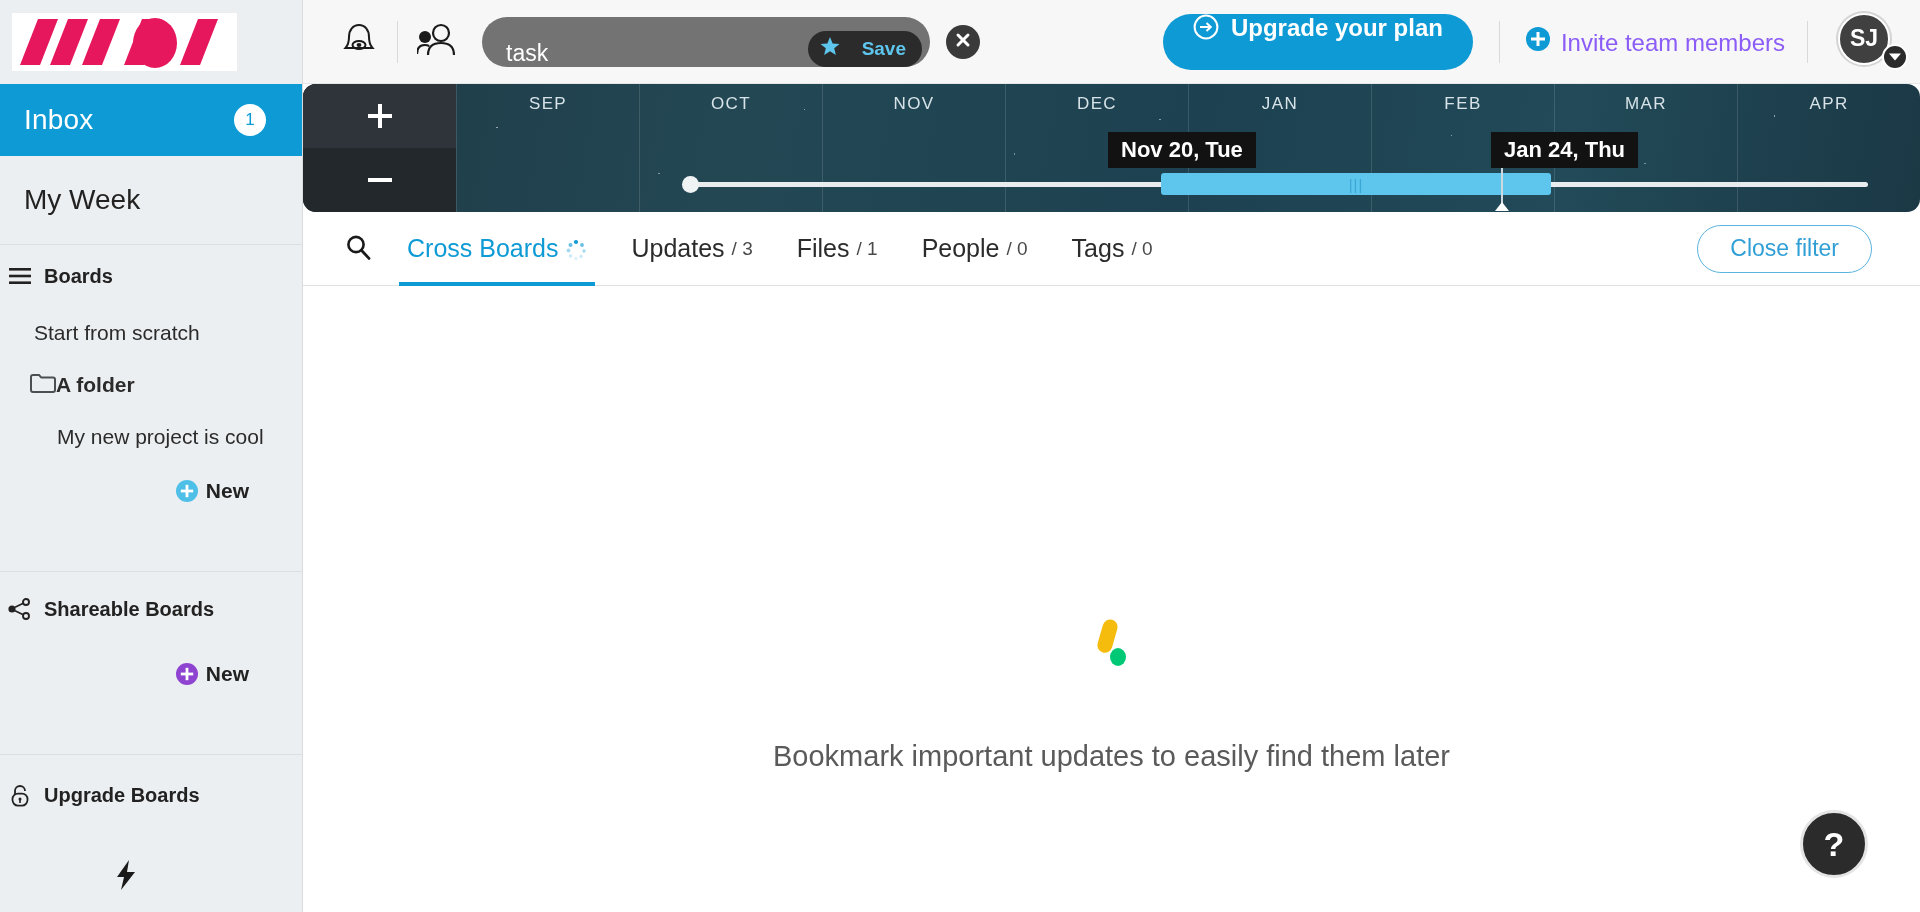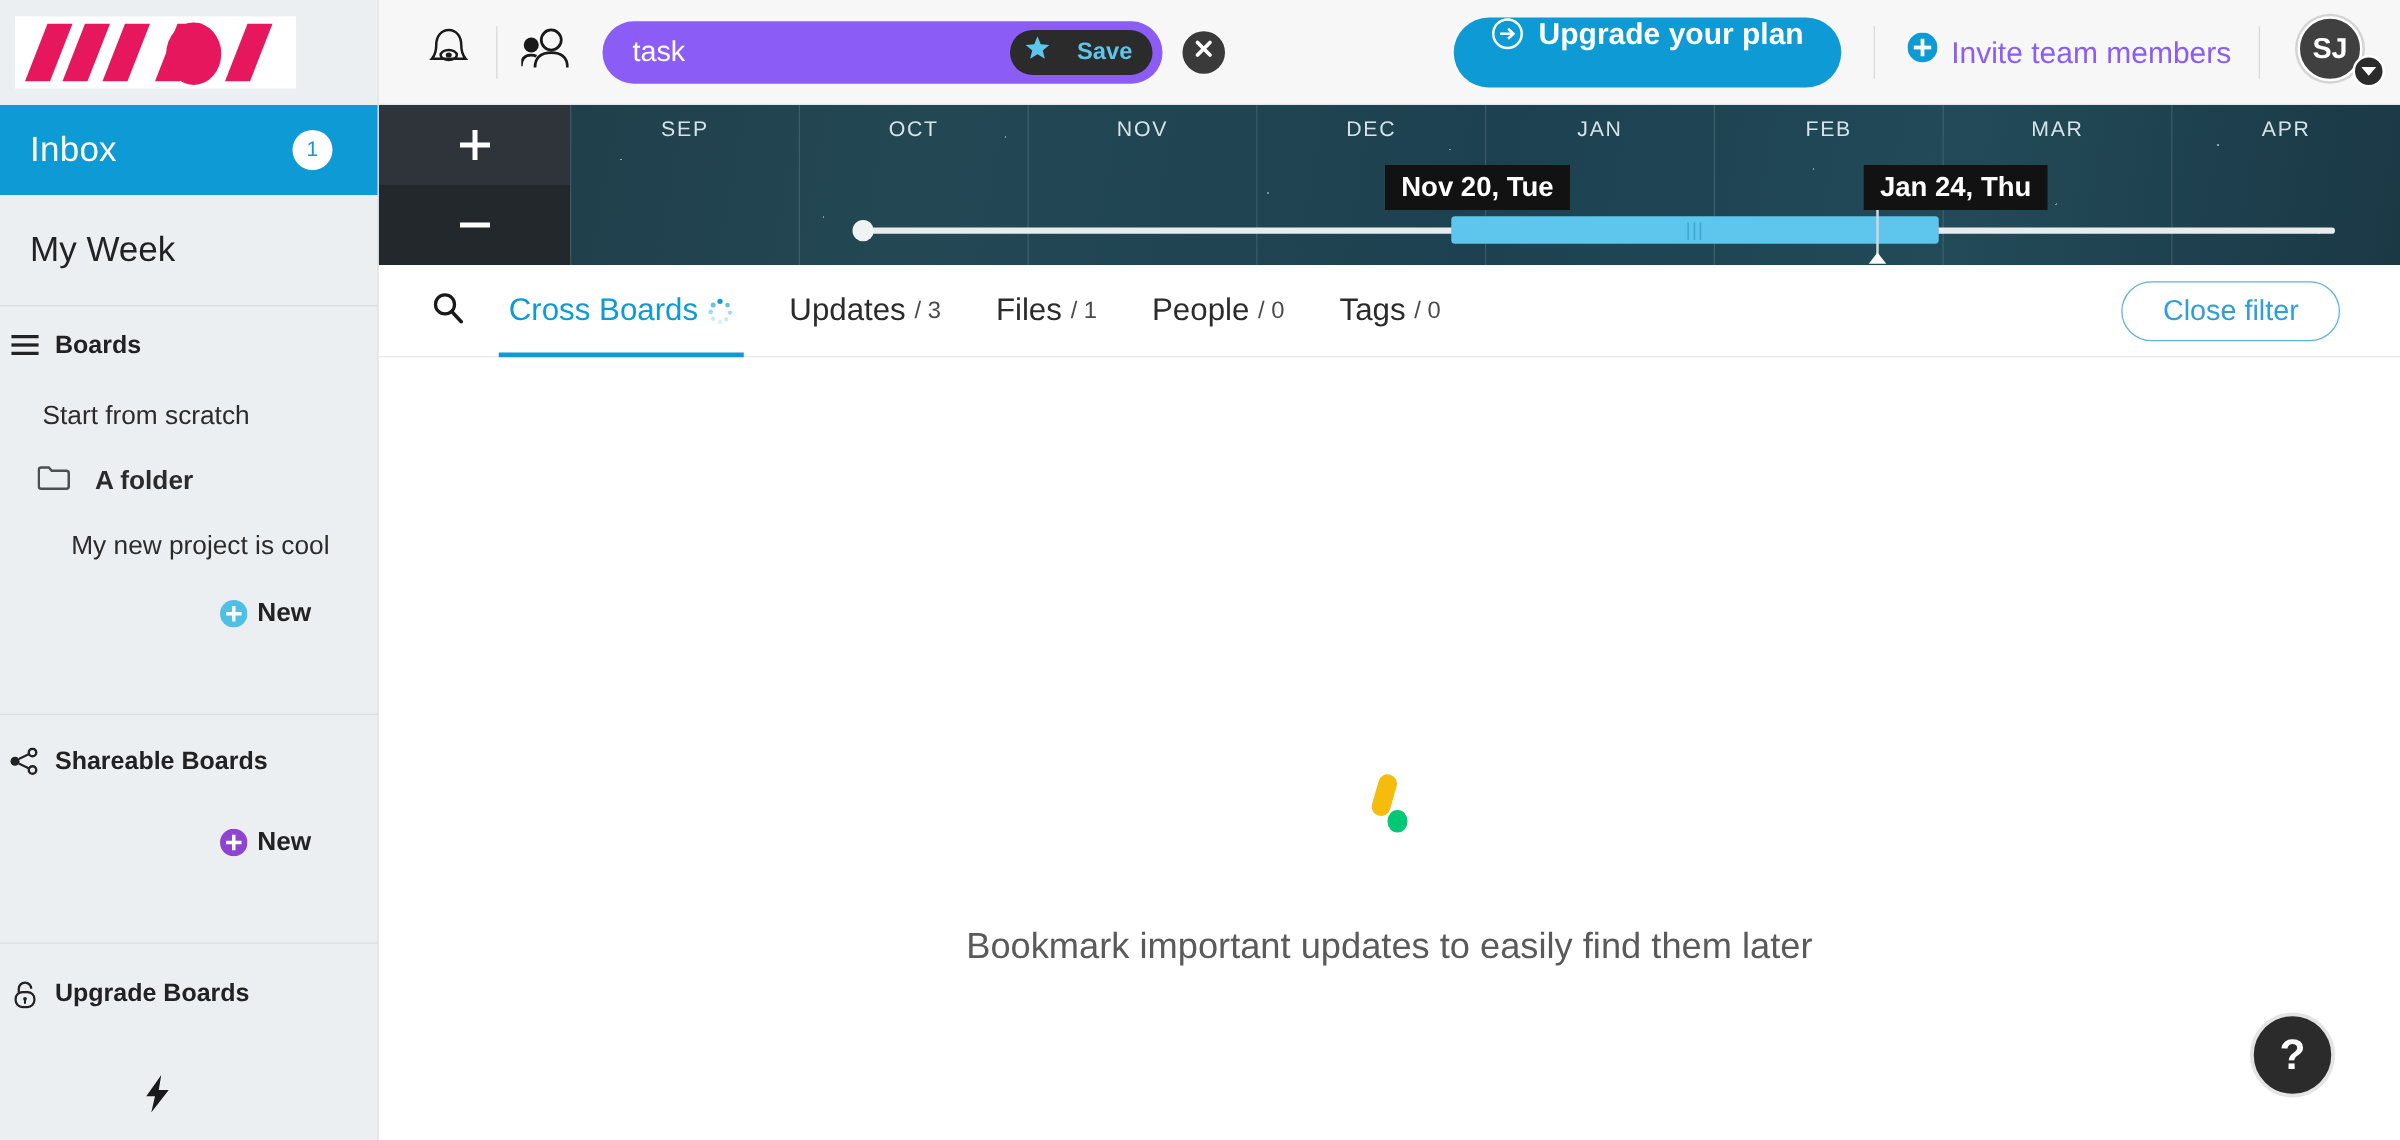--- a/index.html
+++ b/index.html
@@ -48,21 +48,21 @@
     display: flex; align-items: center; gap: 12px;
     padding: 0 0 0 8px; height: 62px;
   }
   .sect-head .lbl { font-size: 20px; font-weight: bold; color: #222; }
   .sect-icon { width: 24px; height: 24px; display:flex; align-items:center; justify-content:center; }
 
   .board-item {
     padding-left: 34px; height: 52px; display: flex; align-items: center;
     font-size: 21px; color: #2b2b2b;
   }
-  .board-item.folder { padding-left: 30px; gap: 20px; font-weight: bold; }
+  .board-item.folder { padding-left: 30px; gap: 0; font-weight: bold; }
   .board-item.nested { padding-left: 57px; font-size: 21px; }
 
   .new-row {
     height: 56px; display: flex; align-items: center; justify-content: flex-end;
     padding-right: 53px; gap: 8px;
   }
   .new-row .txt { font-size: 21px; font-weight: bold; color: #222; }
   .circ-plus { width: 22px; height: 22px; border-radius: 50%;
     display:flex; align-items:center; justify-content:center; flex:0 0 22px; }
   .circ-plus svg { width: 22px; height: 22px; }
@@ -79,21 +79,21 @@
     height: 84px; background: #f7f7f7; border-bottom: 1px solid #e4e6e8;
     display: flex; align-items: center; padding: 0 24px 0 28px; gap: 0;
     position: relative;
   }
   .tb-icon-btn { width: 56px; height: 56px; display: flex; align-items: center; justify-content: center; }
   .vsep { width: 1px; height: 42px; background: #d7d9db; margin: 0 10px; }
 
   .search-pill {
     position: relative; margin-left: 18px;
     width: 448px; height: 50px; border-radius: 25px;
-    background: #8b5cf6; display: flex; align-items: center;
+    background: #737373; display: flex; align-items: flex-end;
     padding: 0 8px 0 24px;
   }
   .search-pill .val { font-size: 23px; color: #ffffff; flex: 1 1 auto; }
   .save-btn {
     display: flex; align-items: center; gap: 22px;
     background: #2b2b2b; border-radius: 18px; height: 36px; padding: 0 16px 0 12px;
     color: #5ec5ec; font-size: 19px; font-weight: bold;
   }
   .close-x {
     width: 34px; height: 34px; border-radius: 50%; background: #3a3a3a;
@@ -130,20 +130,21 @@
       radial-gradient(1.6px 1.6px at 22% 70%, rgba(255,255,255,.45) 50%, transparent 51%),
       radial-gradient(1.2px 1.2px at 31% 20%, rgba(255,255,255,.5) 50%, transparent 51%),
       radial-gradient(1.8px 1.8px at 44% 55%, rgba(255,255,255,.4) 50%, transparent 51%),
       radial-gradient(1.3px 1.3px at 53% 28%, rgba(255,255,255,.5) 50%, transparent 51%),
       radial-gradient(1.5px 1.5px at 62% 76%, rgba(255,255,255,.4) 50%, transparent 51%),
       radial-gradient(1.2px 1.2px at 71% 40%, rgba(255,255,255,.5) 50%, transparent 51%),
       radial-gradient(1.7px 1.7px at 83% 62%, rgba(255,255,255,.42) 50%, transparent 51%),
       radial-gradient(1.3px 1.3px at 91% 25%, rgba(255,255,255,.5) 50%, transparent 51%),
       radial-gradient(1.4px 1.4px at 96% 80%, rgba(255,255,255,.4) 50%, transparent 51%),
       linear-gradient(100deg, #1e3b47 0%, #234854 28%, #1d4150 55%, #224a58 78%, #1b3845 100%);
+    border-radius: 13px;
   }
   .tl-ctrls {
     position: absolute; left: 0; top: 0; width: 153px; height: 128px;
     background: #23282c; z-index: 5;
   }
   .tl-ctrls .zbtn {
     width: 153px; height: 64px; display: flex; align-items: center; justify-content: center;
     color: #fff;
   }
   .tl-ctrls .zbtn.top { background: #2e3439; }

